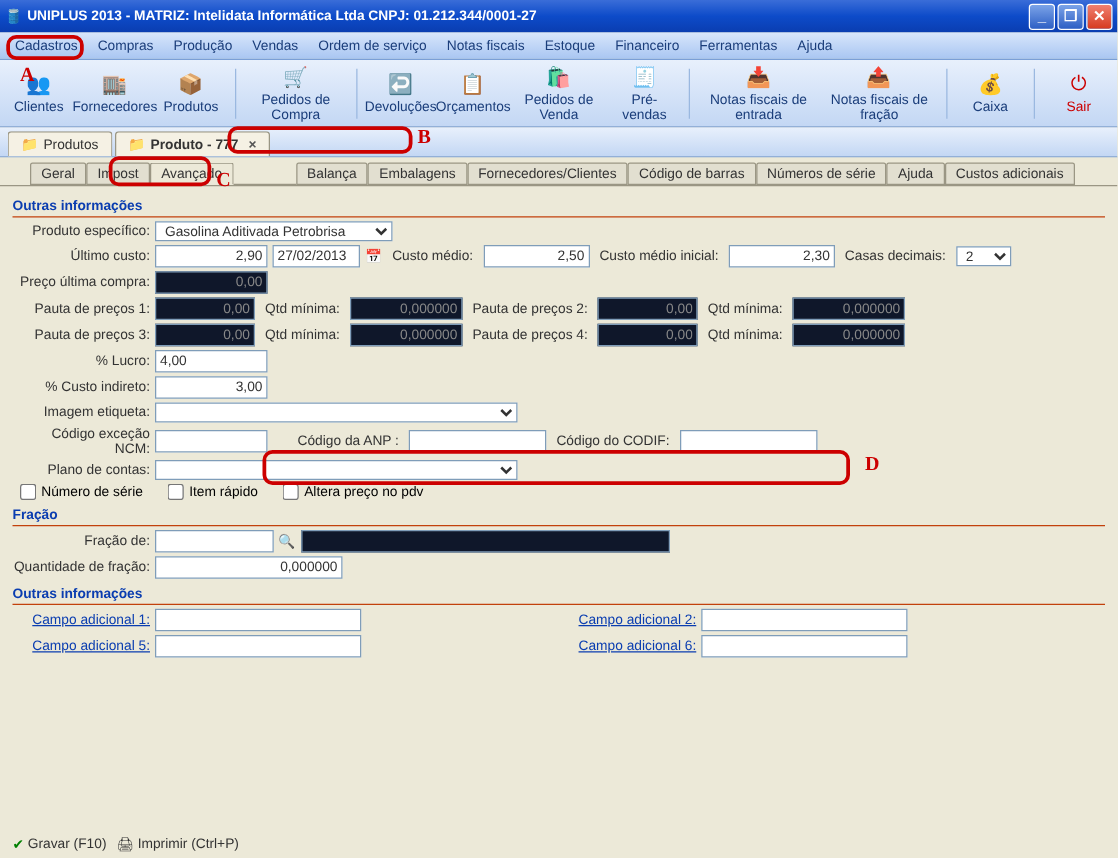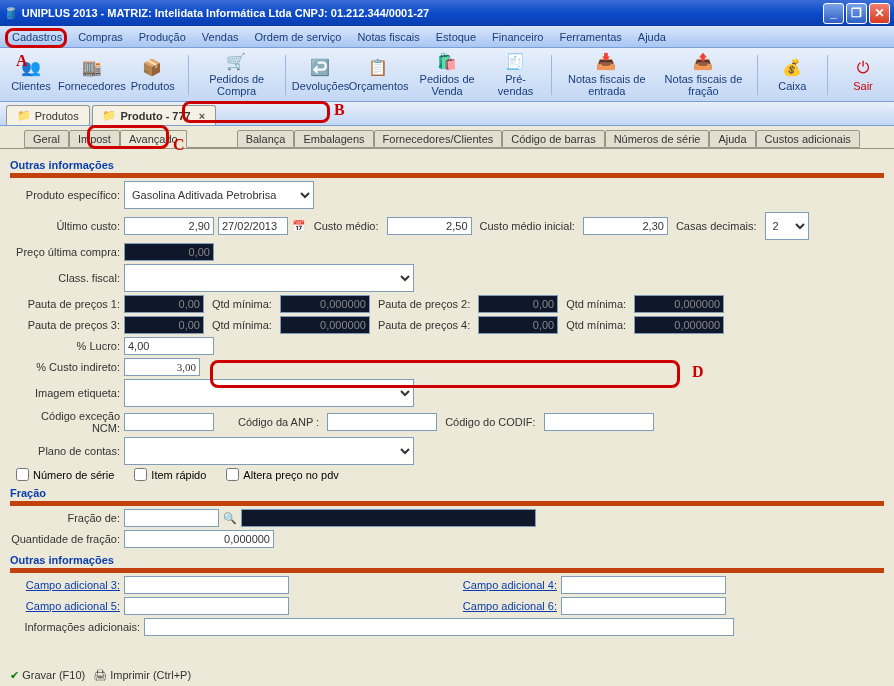--- a/index.html
+++ b/index.html
@@ -31,27 +31,27 @@
 .doctab.active { font-weight: bold; }
 .doctab .close { color: #555; font-weight: bold; margin-left: 4px; }
 
 
 .innertabs { background: #ece9d8; height: 22px; display: flex; align-items: flex-end; padding: 0 24px; }
 .innertab { background: #ece9d8; border: 1px solid #9a9684; border-bottom: 1px solid #ece9d8; border-radius: 2px 2px 0 0; padding: 2px 8px; margin-right: 0; color: #333; }
 .innertab:not(.active) { border-bottom: 1px solid #9a9684; background: #e2dfd0; }
 
 
 .form-body { padding: 4px 10px; background: #ece9d8; height: 516px; overflow: hidden; border-top: 1px solid #9a9684; }
-.fieldset-label { color: #0a3db0; font-weight: bold; border-bottom: 5px solid #c2410c; padding: 2px 0; margin-top: 4px; }
+.fieldset-label { color: #0a3db0; font-weight: bold; border-bottom: 1px solid #c2410c; padding: 2px 0; margin-top: 4px; }
 .form-row { display: flex; align-items: center; margin: 3px 0; gap: 4px; }
 .lbl { width: 110px; text-align: right; color: #333; }
 .lbl-mid { text-align: center; padding: 0 4px; color: #333; }
 input[type=text], select { border: 1px solid #7f9db9; background: white; height: 18px; padding: 1px 3px; font-size: 11px; color: #333; }
 input.ro { background: #0f172a; color: #888; }
-select { height: 28px; }
+select { height: 16px; }
 .cb { display: flex; align-items: center; gap: 4px; margin-right: 16px; }
 .cb input { width: 13px; height: 13px; }
 .link-lbl { color: #0a3db0; text-decoration: underline; text-align: right; width: 110px; display: inline-block; }
 
 
 .footer-actions { background: #ece9d8; padding: 4px 10px; display: flex; align-items: center; gap: 8px; height: 22px; }
 .footer-actions .act { display: flex; align-items: center; gap: 3px; color: #333; }
 
 
 .annot { position: absolute; border: 3px solid #cc0000; border-radius: 8px; pointer-events: none; }
@@ -185,24 +185,20 @@
     <input type="text" style="width: 85px; text-align: right;" value="2,30">
     <span class="lbl-mid">Casas decimais:</span>
     <select style="width:44px"><option>2</option></select>
   </div>
 
   <div class="form-row">
     <span class="lbl">Preço última compra:</span>
     <input type="text" class="ro" style="width: 90px; text-align: right;" value="0,00">
   </div>
 
-  <div class="form-row">
-    <span class="lbl">Class. fiscal:</span>
-    <select style="width:290px"><option></option></select>
-  </div>
 
   <div class="form-row">
     <span class="lbl">Pauta de preços 1:</span>
     <input type="text" class="ro" style="width: 80px; text-align: right;" value="0,00">
     <span class="lbl-mid">Qtd mínima:</span>
     <input type="text" class="ro" style="width: 90px; text-align: right;" value="0,000000">
     <span class="lbl-mid">Pauta de preços 2:</span>
     <input type="text" class="ro" style="width: 80px; text-align: right;" value="0,00">
     <span class="lbl-mid">Qtd mínima:</span>
     <input type="text" class="ro" style="width: 90px; text-align: right;" value="0,000000">
@@ -219,21 +215,21 @@
     <input type="text" class="ro" style="width: 90px; text-align: right;" value="0,000000">
   </div>
 
   <div class="form-row">
     <span class="lbl">% Lucro:</span>
     <input type="text" style="width: 90px; text-align: left;" value="4,00">
   </div>
 
   <div class="form-row">
     <span class="lbl">% Custo indireto:</span>
-    <input type="text" style="width: 76px; text-align: right; font-family: Liberation Serif, serif;" value="3,00">
+    <input type="text" style="width: 90px; text-align: right;" value="3,00">
   </div>
 
   <div class="form-row">
     <span class="lbl">Imagem etiqueta:</span>
     <select style="width:290px"><option></option></select>
   </div>
 
   <div class="form-row">
     <span class="lbl">Código exceção NCM:</span>
     <input type="text" style="width: 90px;" value="">
@@ -273,36 +269,32 @@
   </div>
 
   <div class="form-row">
     <span class="lbl">Quantidade de fração:</span>
     <input type="text" style="width: 150px; text-align: right;" value="0,000000">
   </div>
 
   <div class="fieldset-label">Outras informações</div>
 
   <div class="form-row">
-    <span class="link-lbl">Campo adicional 3:</span>
+    <span class="link-lbl">Campo adicional 1:</span>
     <input type="text" style="width: 165px;" value="">
     <span style="width:150px"></span>
-    <span class="link-lbl">Campo adicional 4:</span>
+    <span class="link-lbl">Campo adicional 2:</span>
     <input type="text" style="width: 165px;" value="">
   </div>
   <div class="form-row">
     <span class="link-lbl">Campo adicional 5:</span>
     <input type="text" style="width: 165px;" value="">
     <span style="width:150px"></span>
     <span class="link-lbl">Campo adicional 6:</span>
     <input type="text" style="width: 165px;" value="">
-  </div>
-  <div class="form-row">
-    <span class="lbl" style="width:130px">Informações adicionais:</span>
-    <input type="text" style="width: 590px;" value="">
   </div>
 
 </div>
 
 <div class="footer-actions">
   <div class="act">
       <span style="color:green">✔</span>
       <span>Gravar (F10)</span>
     </div>
   <div class="act">

